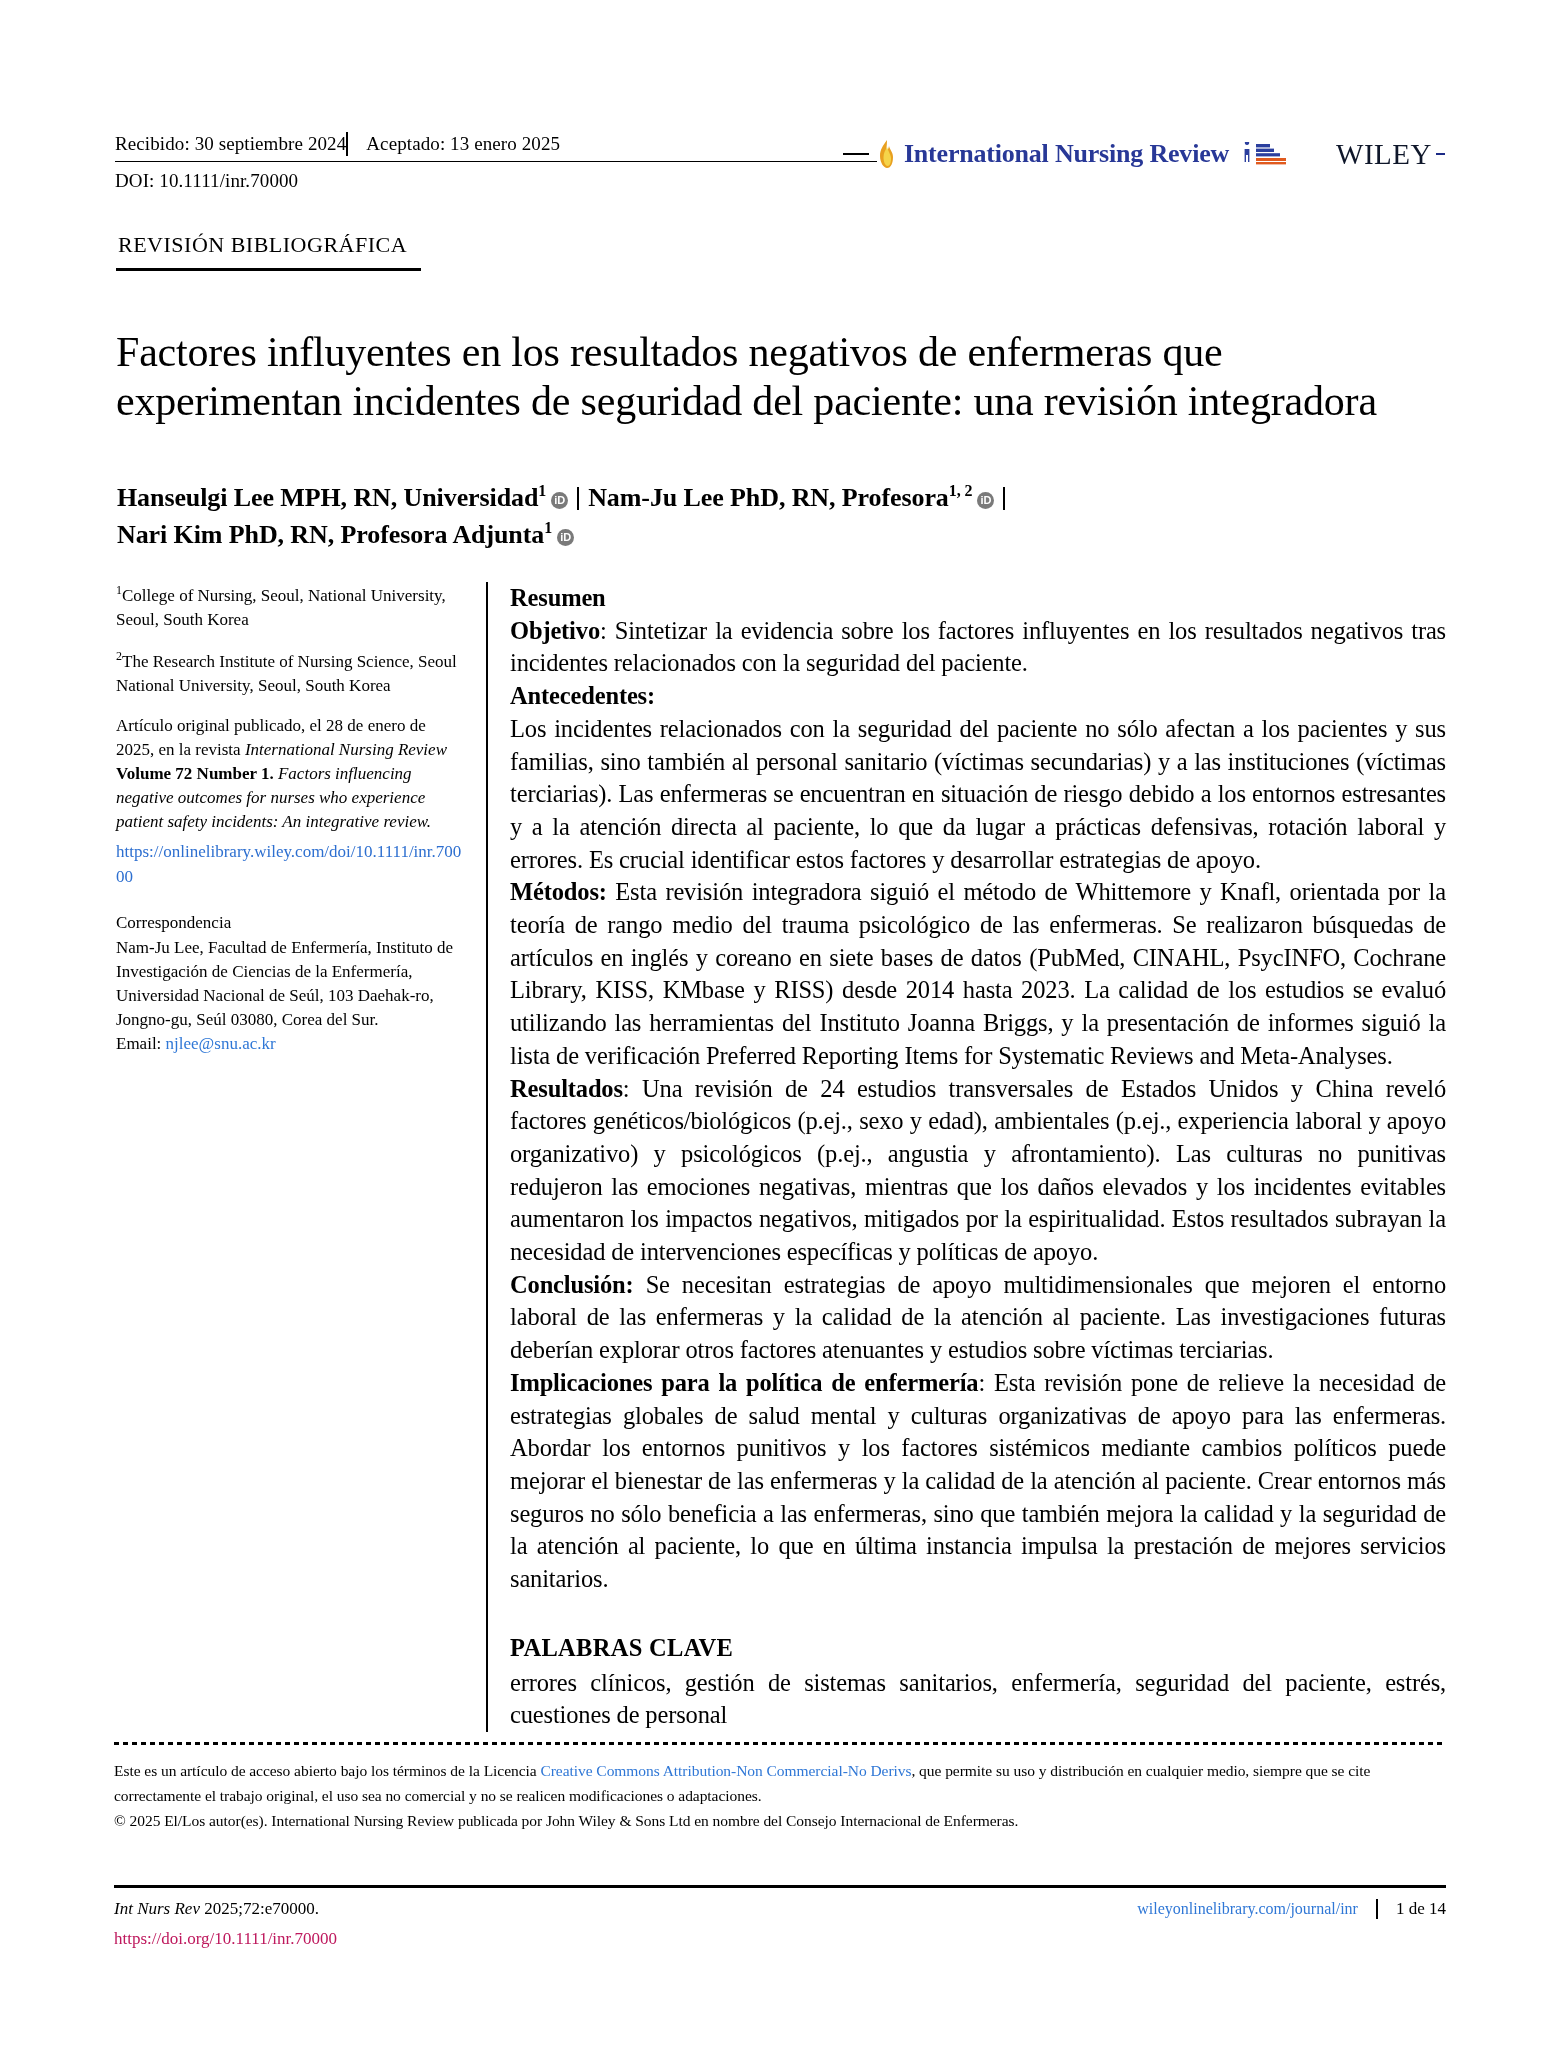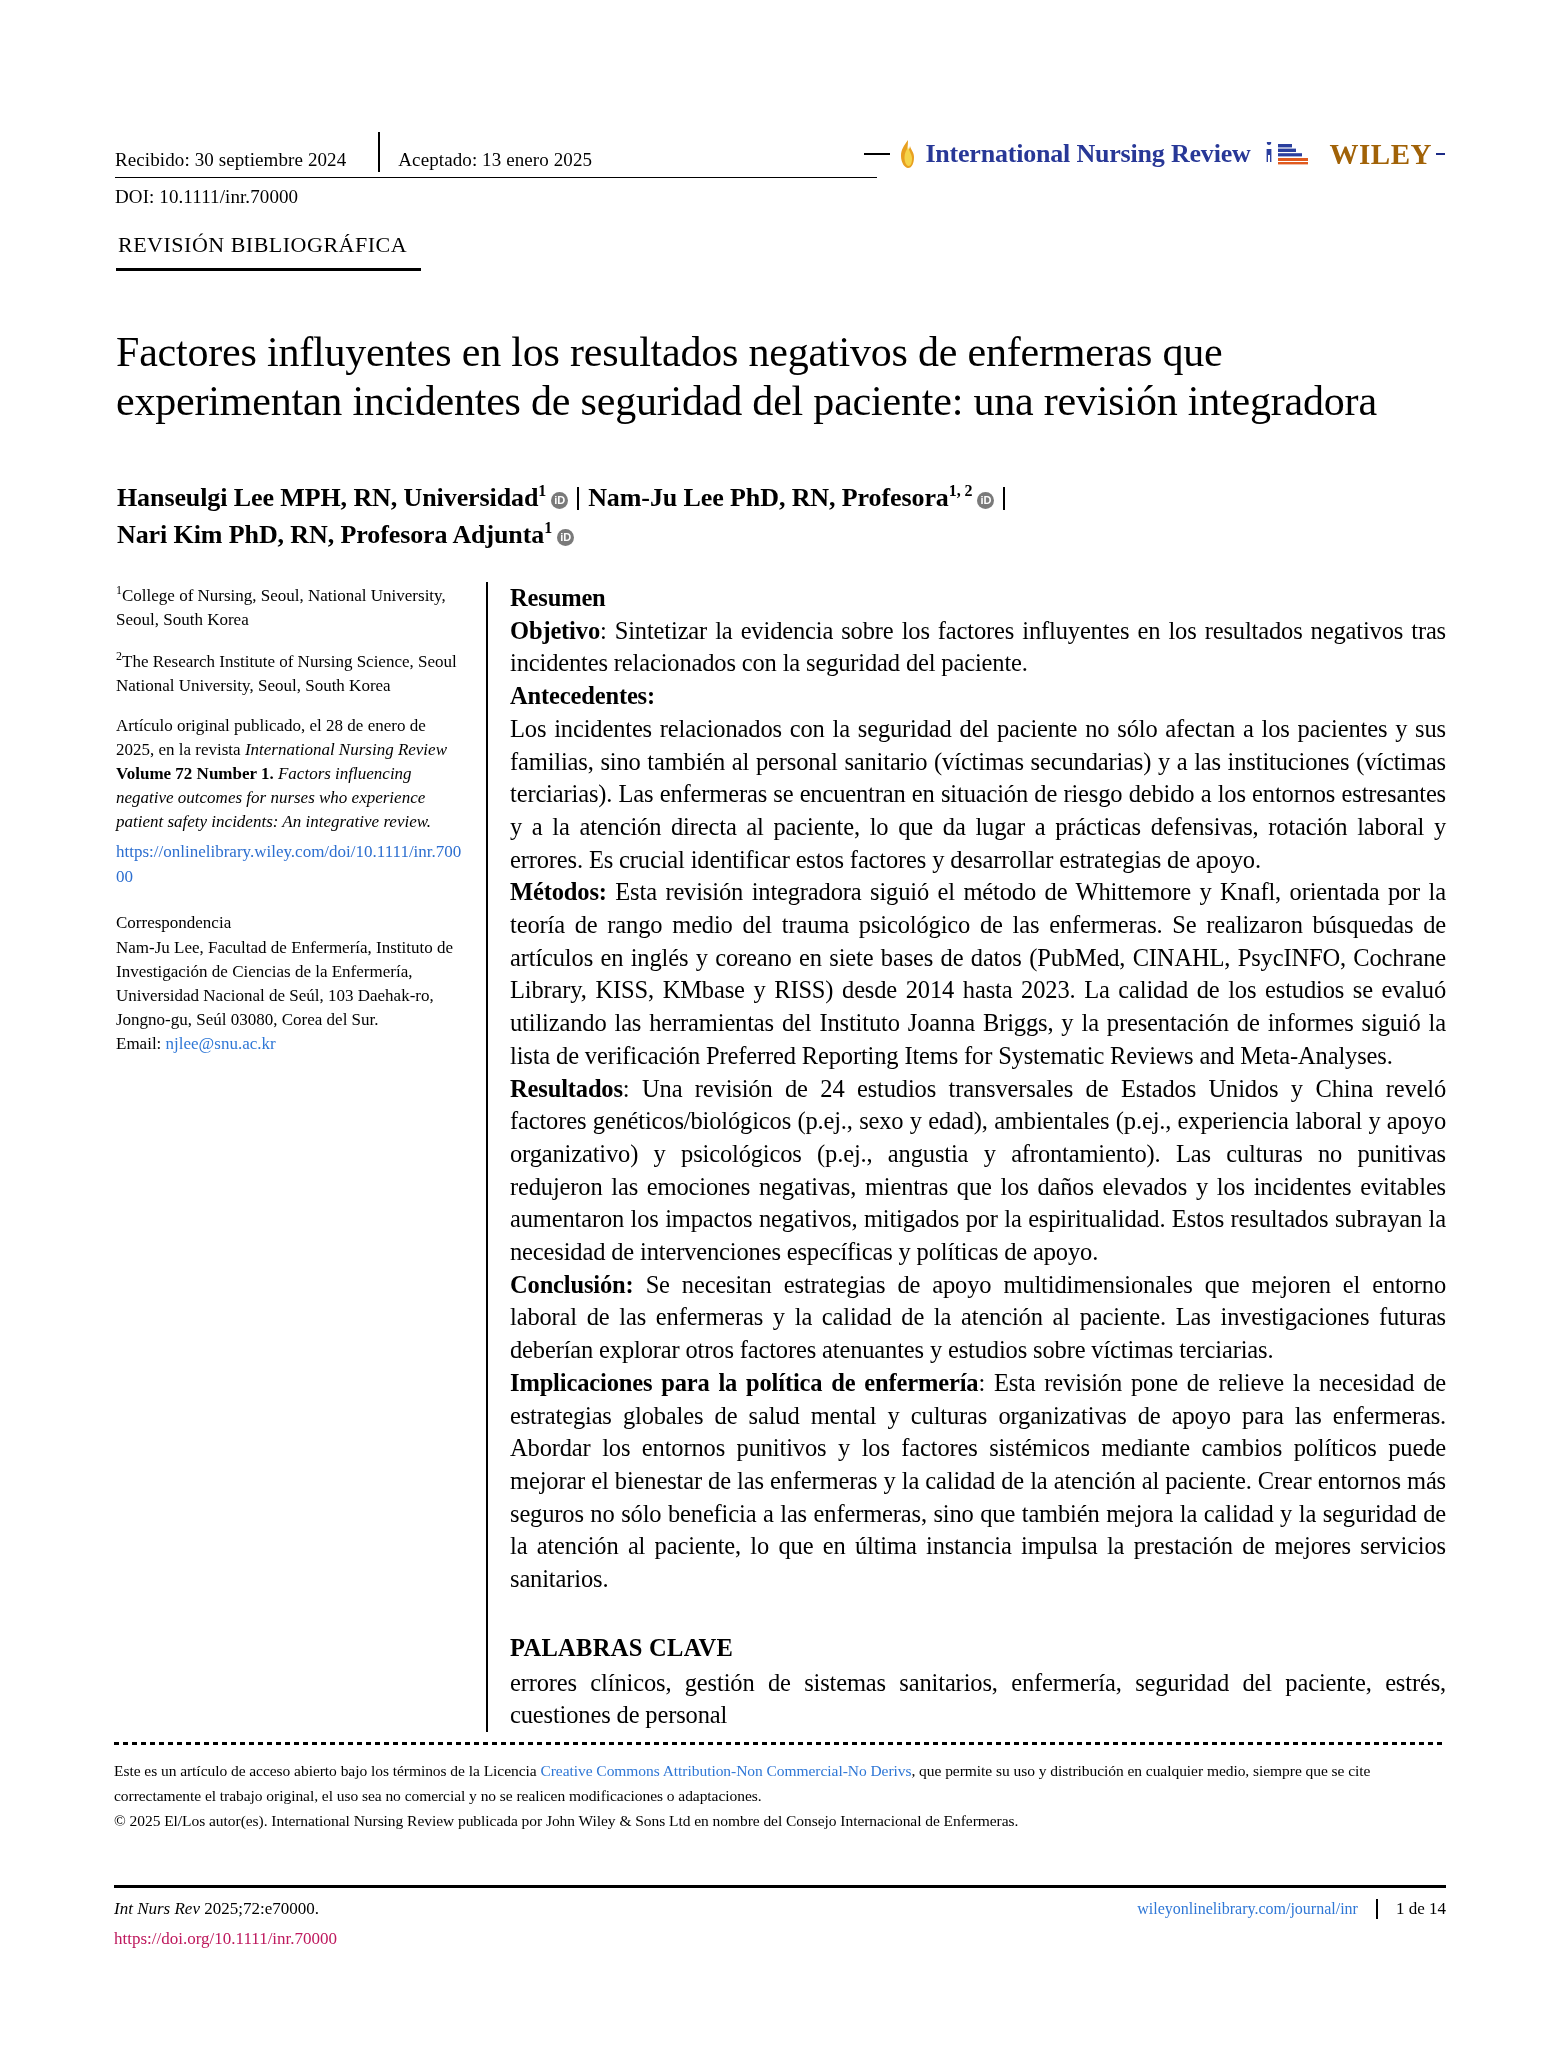--- a/index.html
+++ b/index.html
@@ -29,22 +29,21 @@
     width: 1330px;
   }
   .dates-row {
     display: flex;
     align-items: baseline;
     font-size: 19px;
     line-height: 1.25;
     letter-spacing: .1px;
   }
   .date-received {
-    padding-right: 32px;
-    margin-top: 16px;
+    padding-right: 0;
   }
   .date-sep {
     width: 2px;
     align-self: stretch;
     background: #000;
     margin: 0 16px 0 0;
     min-height: 22px;
   }
   .date-accepted { padding-left: 2px; }
 
@@ -90,24 +89,25 @@
     letter-spacing: -0.2px;
   }
   .icn-mark {
     margin: 0 13px 0 14px;
     display: flex;
     align-items: flex-end;
     gap: 3px;
   }
   .wiley-word {
     font-family: "Liberation Serif", serif;
-    font-weight: bold;
+    font-weight: normal;
     font-size: 29px;
-    color: #a16207;
+    color: #0f172a;
     letter-spacing: .5px;
+    margin-left: 28px;
   }
   .wiley-dash {
     display:inline-block;
     width: 9px; height: 2.5px;
     background:#1b2a86;
     margin-left: 4px;
     vertical-align: middle;
   }
 
   

